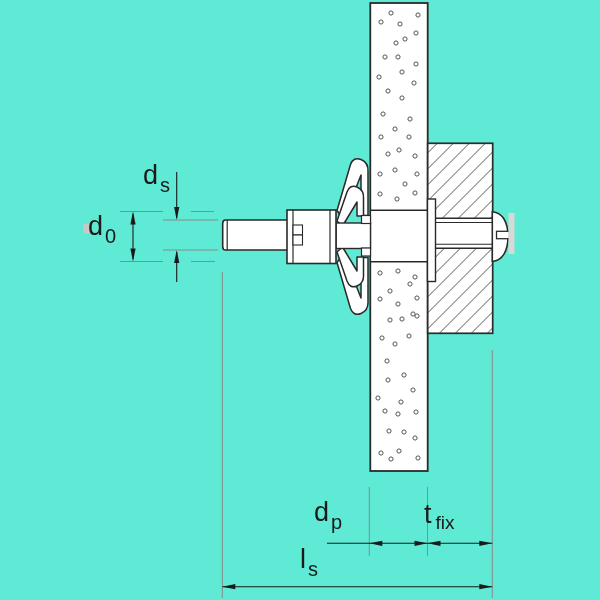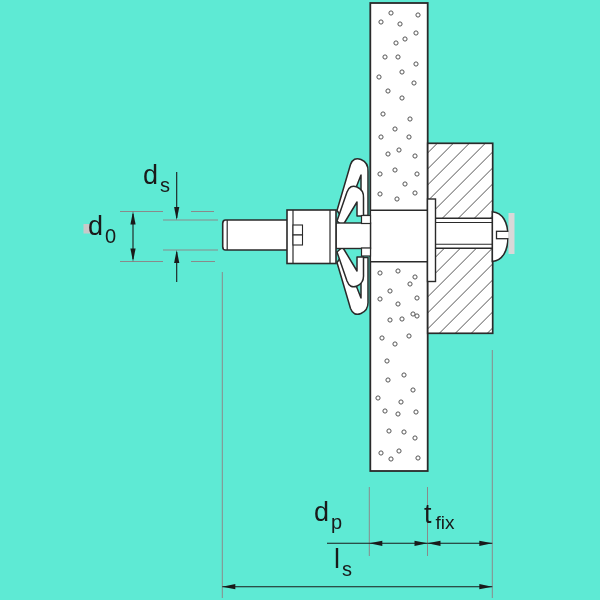--- a/index.html
+++ b/index.html
@@ -11,21 +11,21 @@
   .dim-label{
     position:absolute;color:#1a1a1a;font-size:27px;line-height:1;
     font-family:"Liberation Sans",sans-serif;white-space:nowrap;
   }
   .dim-label .sub{font-size:20px;position:relative;top:8px;left:2px;}
   .lbl-ds{left:143px;top:162px;}
   .lbl-d0{left:88px;top:213px;}
   .lbl-dp{left:314px;top:499px;}
   .lbl-tfix{left:424px;top:501px;}
   .lbl-tfix .sub{font-size:19px;top:6px;left:4px;}
-  .lbl-ls{left:300px;top:546px;margin-left:34px;}
+  .lbl-ls{left:300px;top:546px;}
 </style>
 </head>
 <body>
 
 <div class="canvas">
   <svg width="600" height="600" viewBox="0 0 600 600">
 
     <g>
       <rect x="370.3" y="3" width="57.4" height="468" fill="#ffffff" stroke="#2a2a2a" stroke-width="1.8"></rect>
       <g>

